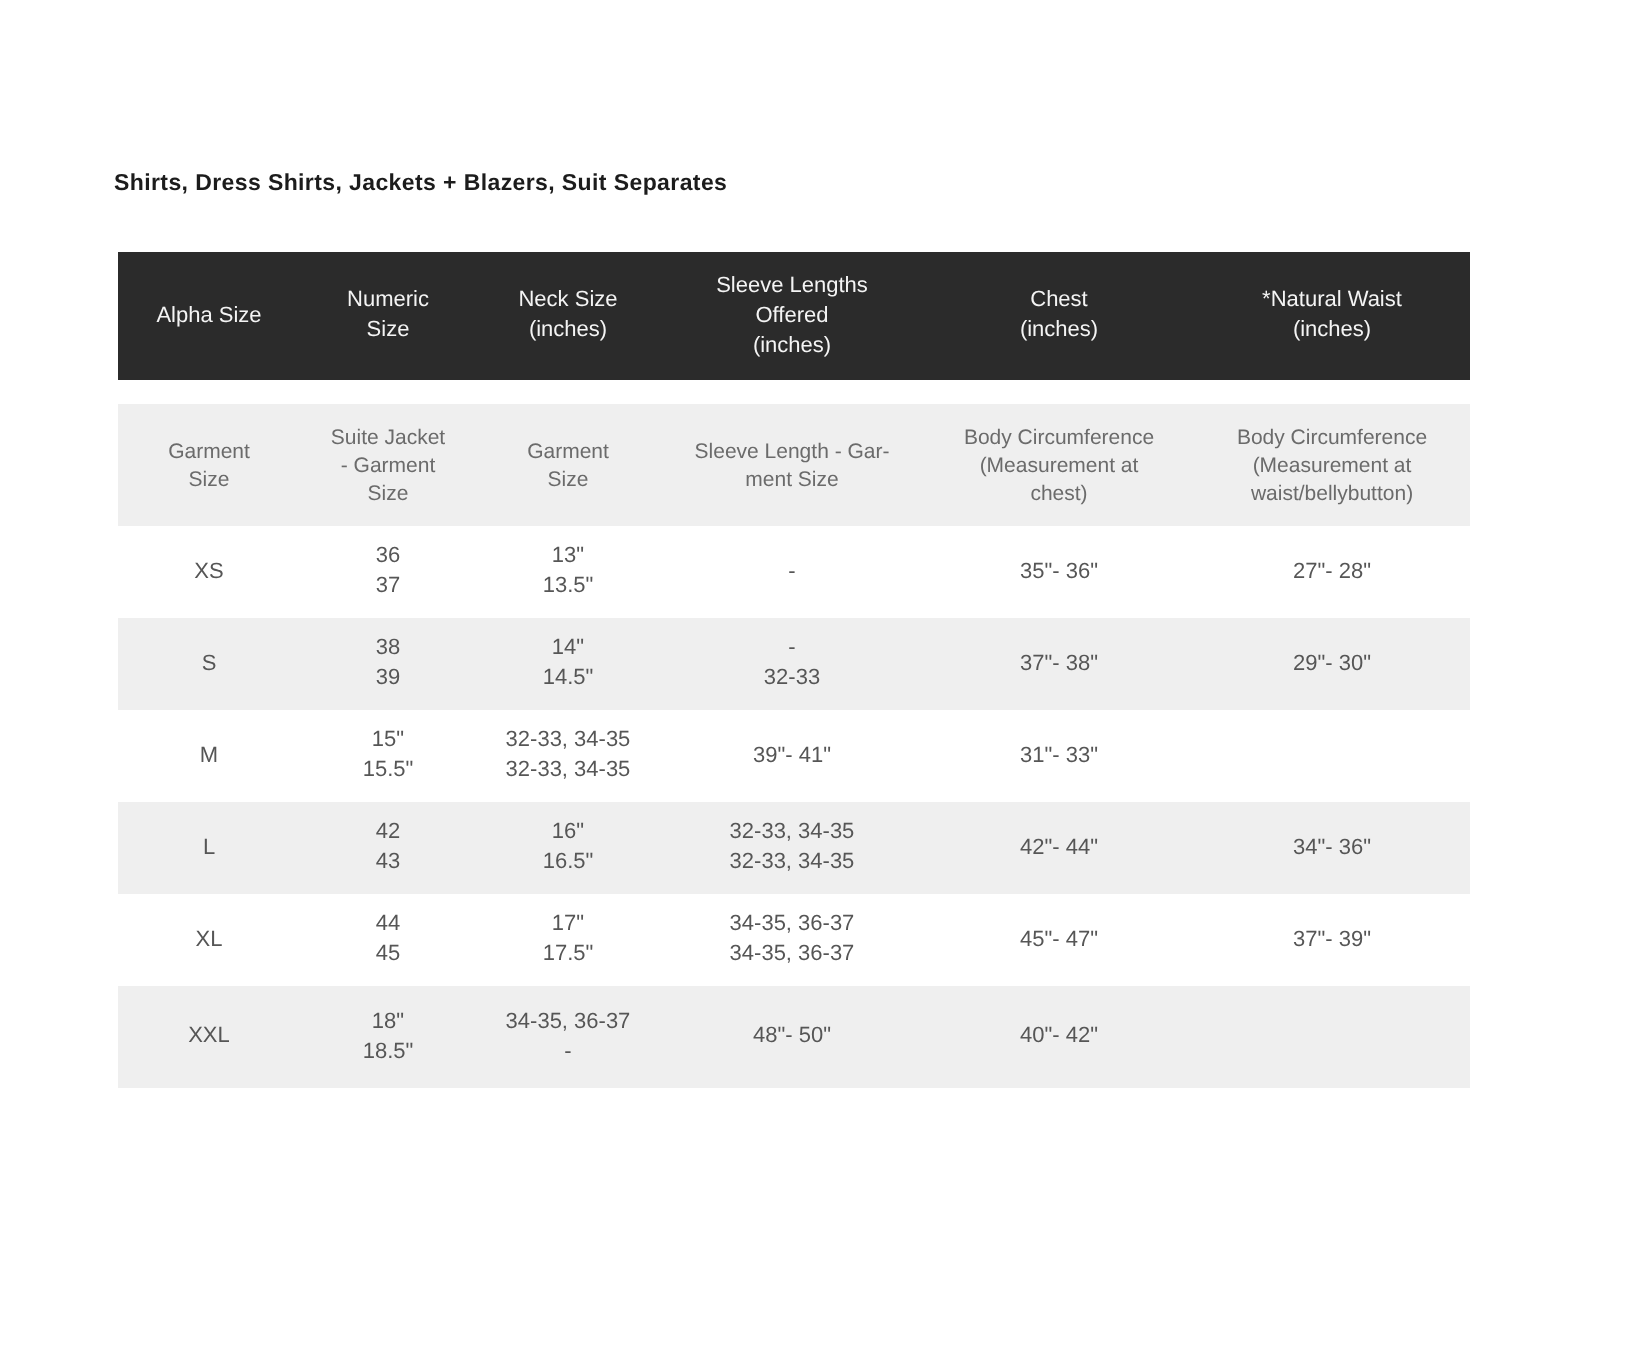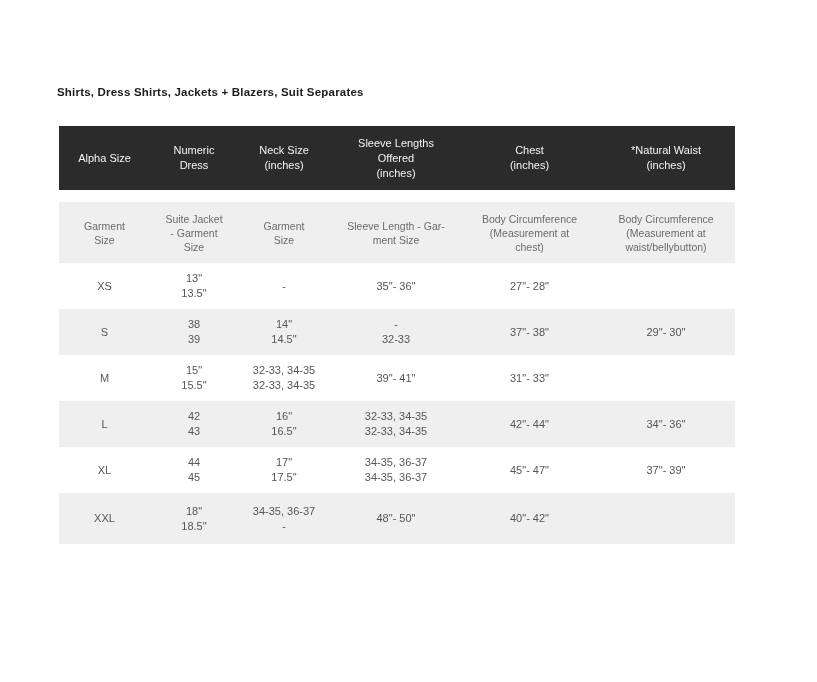--- a/index.html
+++ b/index.html
@@ -81,21 +81,21 @@
 
 <div class="page">
 
   <div class="page-title">Shirts, Dress Shirts, Jackets + Blazers, Suit Separates</div>
 
   <div class="size-table">
 
     <div class="grid-row thead">
       <div class="cell">Alpha Size</div>
       <div class="cell">Numeric
-Dress</div>
+Size</div>
       <div class="cell">Neck Size
 (inches)</div>
       <div class="cell">Sleeve Lengths
 Offered
 (inches)</div>
       <div class="cell">Chest
 (inches)</div>
       <div class="cell">*Natural Waist
 (inches)</div>
     </div>
@@ -113,20 +113,22 @@
       <div class="cell">Body Circumference
 (Measurement at
 chest)</div>
       <div class="cell">Body Circumference
 (Measurement at
 waist/bellybutton)</div>
     </div>
 
     <div class="grid-row data-row">
       <div class="cell">XS</div>
+      <div class="cell">36
+37</div>
       <div class="cell">13"
 13.5"</div>
       <div class="cell">-</div>
       <div class="cell">35"- 36"</div>
       <div class="cell">27"- 28"</div>
     </div>
 
     <div class="grid-row data-row alt">
       <div class="cell">S</div>
       <div class="cell">38

